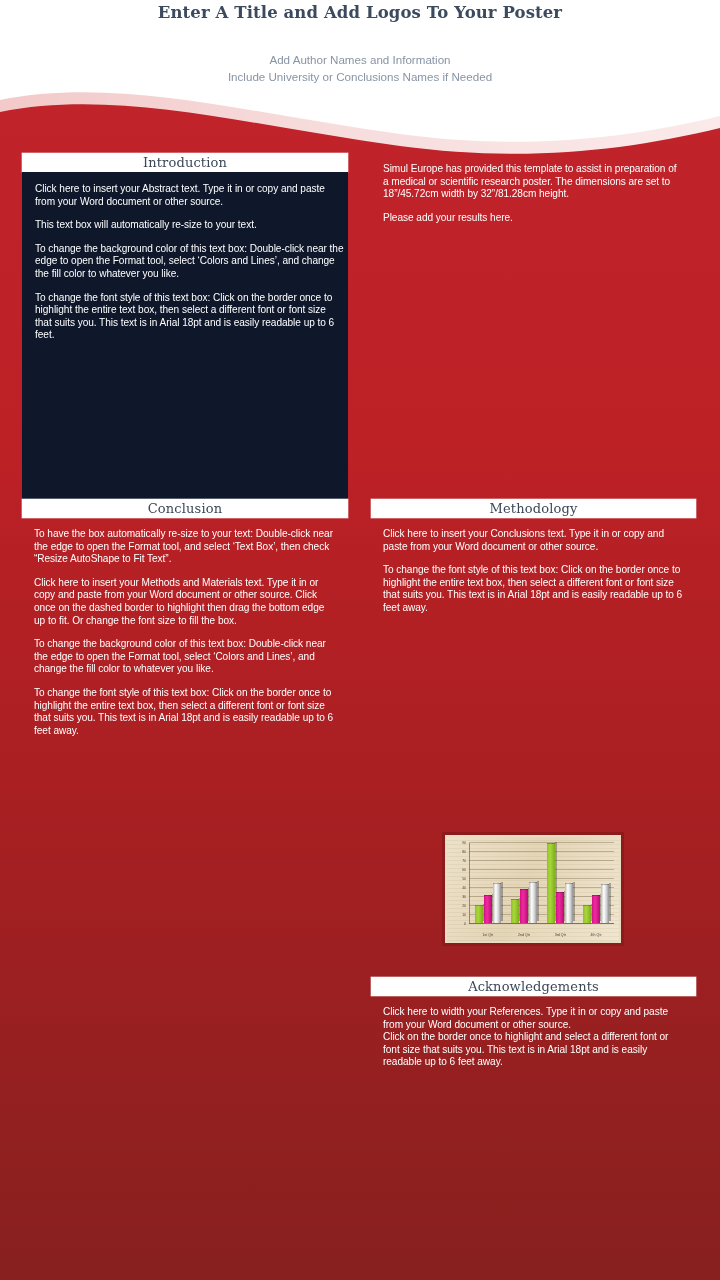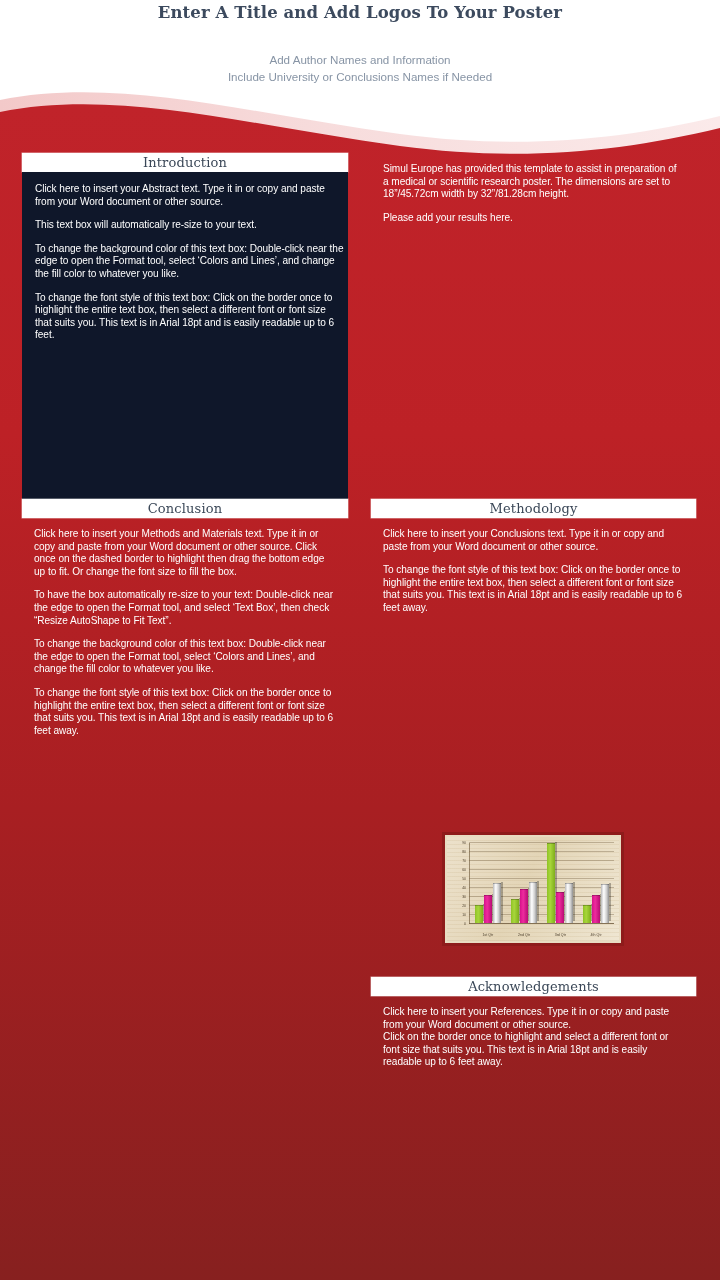--- a/index.html
+++ b/index.html
@@ -278,22 +278,22 @@
           <p>This text box will automatically re-size to your text.</p>
           <p>To change the background color of this text box: Double-click near the edge to open the Format tool, select ‘Colors and Lines’, and change the fill color to whatever you like.</p>
           <p>To change the font style of this text box: Click on the border once to highlight the entire text box, then select a different font or font size that suits you. This text is in Arial 18pt and is easily readable up to 6 feet.</p>
           <div style="height:150px"></div>
         </div>
       </div>
 
       <div class="block" id="block-methodology">
         <div class="sec-head">Conclusion</div>
         <div class="sec-body">
+          <p>To have the box automatically re-size to your text: Double-click near the edge to open the Format tool, and select ‘Text Box’, then check “Resize AutoShape to Fit Text”.</p>
           <p>Click here to insert your Methods and Materials text. Type it in or copy and paste from your Word document or other source. Click once on the dashed border to highlight then drag the bottom edge up to fit. Or change the font size to fill the box.</p>
-          <p>To have the box automatically re-size to your text: Double-click near the edge to open the Format tool, and select ‘Text Box’, then check “Resize AutoShape to Fit Text”.</p>
           <p>To change the background color of this text box: Double-click near the edge to open the Format tool, select ‘Colors and Lines’, and change the fill color to whatever you like.</p>
           <p>To change the font style of this text box: Click on the border once to highlight the entire text box, then select a different font or font size that suits you. This text is in Arial 18pt and is easily readable up to 6 feet away.</p>
         </div>
       </div>
 
     </div>
 
     <div class="col-right">
 
       <div class="block" id="block-results">
@@ -307,21 +307,21 @@
         <div class="sec-head">Methodology</div>
         <div class="sec-body">
           <p>Click here to insert your Conclusions text. Type it in or copy and paste from your Word document or other source.</p>
           <p>To change the font style of this text box: Click on the border once to highlight the entire text box, then select a different font or font size that suits you. This text is in Arial 18pt and is easily readable up to 6 feet away.</p>
         </div>
       </div>
 
       <div class="block" id="block-acknowledgements">
         <div class="sec-head">Acknowledgements</div>
         <div class="sec-body">
-          <p class="tight">Click here to insert your References.  Type it in or copy and paste from your Word document or other source.</p>
+          <p class="tight">Click here to width your References.  Type it in or copy and paste from your Word document or other source.</p>
           <p class="tight">Click on the border once to highlight and select a different font or font size that suits you. This text is in Arial 18pt and is easily readable up to 6 feet away.</p>
         </div>
       </div>
 
     </div>
 
     <div id="figure-wrap">
       <div class="chart-frame">
         <div class="chart-inner">
           <div class="plot">

